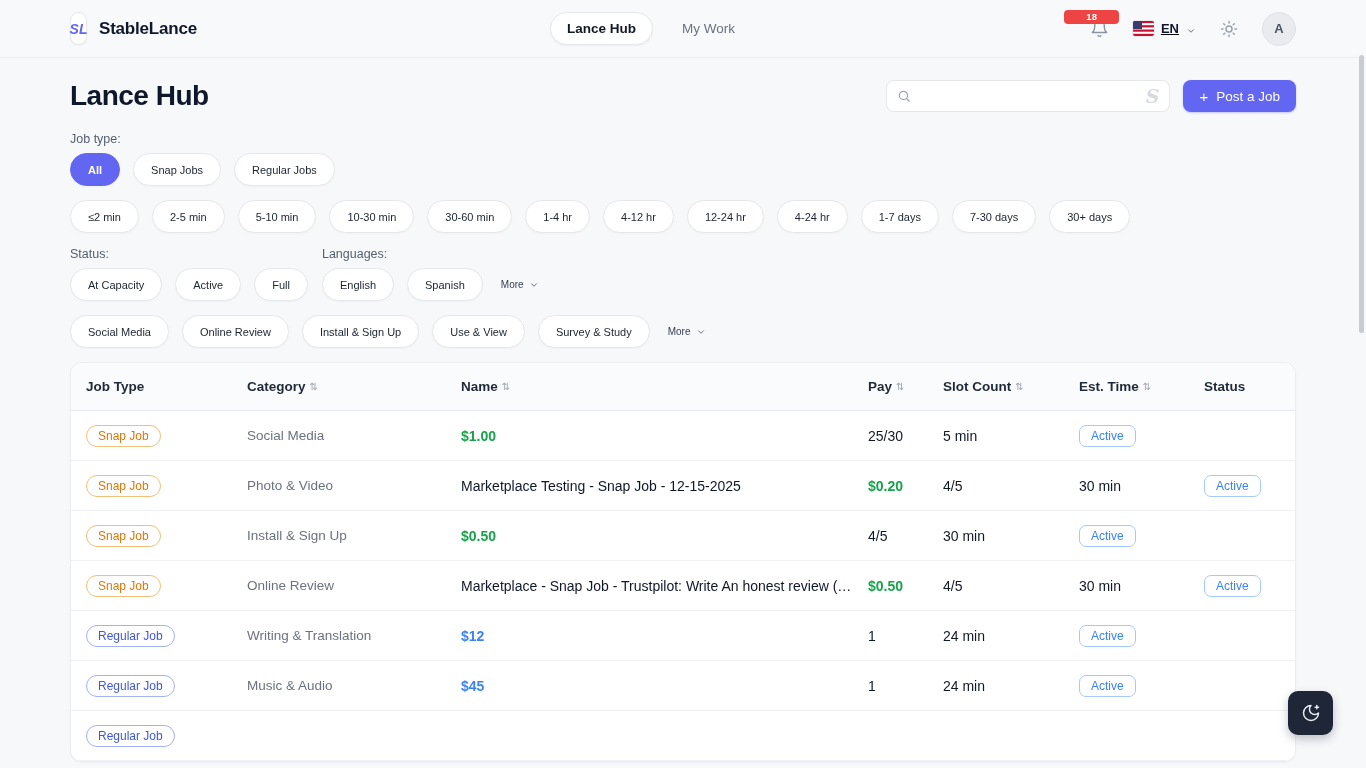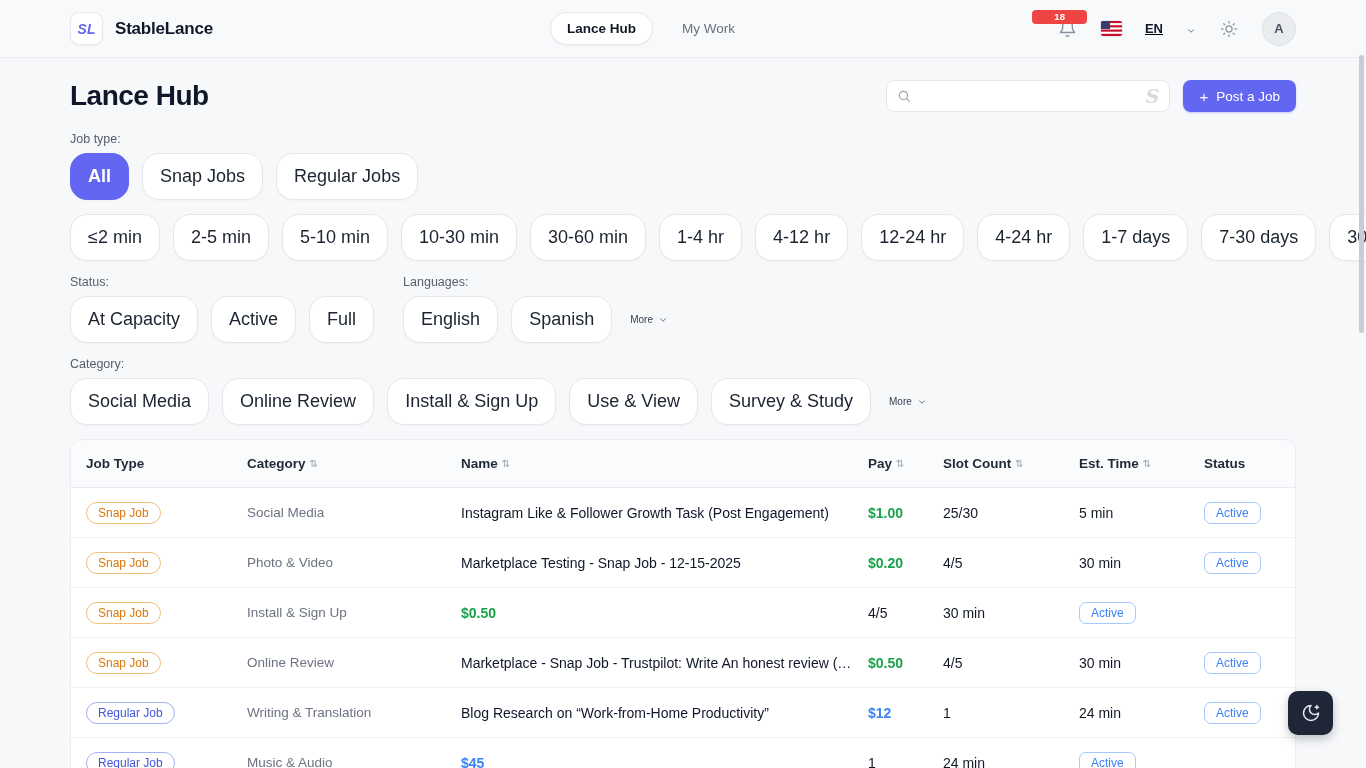--- a/index.html
+++ b/index.html
@@ -12,21 +12,21 @@
   button { font-family:inherit; cursor:pointer; background:none; border:none; }
 
   
   .topnav {
     height:58px; display:flex; align-items:center;
     padding:0 70px; background:#f8f9fb; border-bottom:1px solid #ecedf1;
     position:relative;
   }
   .nav-left { display:flex; align-items:center; gap:12px; }
   .logo {
-    width:33px; height:33px; background:#fff; border:1px solid #e6e8ec; border-radius:9px;
+    width:17px; height:33px; background:#fff; border:1px solid #e6e8ec; border-radius:9px;
     display:flex; align-items:center; justify-content:center;
     box-shadow:0 1px 2px rgba(16,24,40,.05);
   }
   .logo span { font-size:14px; font-weight:800; font-style:italic; color:var(--primary,#6366f1); }
   .brand-name { font-size:17px; font-weight:800; color:#0f172a; letter-spacing:-.2px; }
 
   .nav-tabs {
     position:absolute; left:50%; transform:translateX(calc(-50% - 32px));
     display:flex; align-items:center; gap:12px;
   }
@@ -36,21 +36,21 @@
     box-shadow:0 1px 2px rgba(16,24,40,.05);
   }
 
   .nav-right { margin-left:auto; display:flex; align-items:center; gap:24px; }
   .icon-btn { display:flex; align-items:center; justify-content:center; position:relative; }
   .notif-badge {
     position:absolute; top:-9px; right:-10px;
     background:var(--notification-badge,#ef4444); color:#fff;
     font-size:9.5px; font-weight:700; padding:2px 22px; border-radius:4px; line-height:1;
   }
-  .lang-btn { display:flex; align-items:flex-end; gap:23px;text-decoration:underline; }
+  .lang-btn { display:flex; align-items:flex-end; gap:7px;text-decoration:underline; }
   .flag { width:21px; height:15px; border-radius:2px; overflow:hidden; display:inline-flex; box-shadow:0 0 0 1px rgba(0,0,0,.06); }
   .lang-code { font-size:13px; font-weight:700; color:#111827; }
   .avatar {
     width:34px; height:34px; border-radius:50%; background:#e9ebef; border:1px solid #dfe2e7;
     display:flex; align-items:center; justify-content:center;
   }
   .avatar span { font-size:13px; font-weight:600; color:#4b5563; }
 
   
   main { padding:0 70px; }
@@ -68,27 +68,27 @@
     border-radius:8px; font-size:13.5px; display:flex; align-items:center; gap:8px;
     box-shadow:0 1px 2px rgba(99,102,241,.35);
   }
   .primary-btn .plus { font-size:15px; line-height:1; font-weight:400; }
 
   
   .filter-group { margin-bottom:14px; }
   .filter-label { font-size:12.5px; color:#555f6e; margin-bottom:7px; }
   .pill-row { display:flex; align-items:center; gap:13px; flex-wrap:nowrap; }
   .pill {
-    display:inline-flex; align-items:center; height:47px; padding:0 17px;
+    display:inline-flex; align-items:center; height:33px; padding:0 17px;
     background:#fff; border:1px solid #e6e7eb; border-radius:17px;
-    font-size:18px; color:#1b2430; white-space:nowrap;
+    font-size:11px; color:#1b2430; white-space:nowrap;
     box-shadow:0 1px 2px rgba(16,24,40,.03);
   }
   .pill.active { background:var(--primary,#6366f1); border-color:var(--primary,#6366f1); color:#fff; font-weight:600; }
-  .filter-duo { display:flex; gap:29px; }
+  .filter-duo { display:flex; gap:14px; }
   .more-btn { display:flex; align-items:center; gap:5px; font-size:10px; color:#374151; padding:0 5px; }
 
   
   .table-card {
     margin-top:9px; background:#fff; border:1px solid #ebedf1; border-radius:12px;
     box-shadow:0 1px 2px rgba(16,24,40,.04); overflow:hidden;
   }
   .thead, .tr {
     display:grid;
     grid-template-columns:161px 214px 407px 75px 136px 125px 1fr;
@@ -244,21 +244,20 @@
           <span>More</span>
           <svg width="10" height="10" viewBox="0 0 24 24" fill="none" stroke="#6b7280" stroke-width="2.4" stroke-linecap="round" stroke-linejoin="round">
               <path d="m6 9 6 6 6-6"></path>
             </svg>
         </button>
       </div>
     </div>
   </div>
 
   <div class="filter-group">
-    <div class="filter-label">Category:</div>
     <div class="pill-row">
       <div class="pill-row">
           <button class="pill">Social Media</button>
           <button class="pill">Online Review</button>
           <button class="pill">Install &amp; Sign Up</button>
           <button class="pill">Use &amp; View</button>
           <button class="pill">Survey &amp; Study</button>
         </div>
       <button class="more-btn">
         <span>More</span>
@@ -295,21 +294,20 @@
           <span class="sort">⇅</span>
         </div>
         <div class="th">
           <span>Status</span>
         </div>
       </div>
     <div class="tbody">
         <div class="tr">
           <div class="td"><span class="type-badge badge-snap">Snap Job</span></div>
           <div class="td cat">Social Media</div>
-          <div class="td name">Instagram Like &amp; Follower Growth Task (Post Engagement)</div>
           <div class="td pay pay-green">$1.00</div>
           <div class="td">25/30</div>
           <div class="td">5 min</div>
           <div class="td"><span class="status-badge">Active</span></div>
         </div>
         <div class="tr">
           <div class="td"><span class="type-badge badge-snap">Snap Job</span></div>
           <div class="td cat">Photo &amp; Video</div>
           <div class="td name">Marketplace Testing - Snap Job - 12-15-2025</div>
           <div class="td pay pay-green">$0.20</div>
@@ -330,21 +328,20 @@
           <div class="td cat">Online Review</div>
           <div class="td name">Marketplace - Snap Job - Trustpilot: Write An honest review (4 star)</div>
           <div class="td pay pay-green">$0.50</div>
           <div class="td">4/5</div>
           <div class="td">30 min</div>
           <div class="td"><span class="status-badge">Active</span></div>
         </div>
         <div class="tr">
           <div class="td"><span class="type-badge badge-regular">Regular Job</span></div>
           <div class="td cat">Writing &amp; Translation</div>
-          <div class="td name">Blog Research on “Work-from-Home Productivity”</div>
           <div class="td pay pay-blue">$12</div>
           <div class="td">1</div>
           <div class="td">24 min</div>
           <div class="td"><span class="status-badge">Active</span></div>
         </div>
         <div class="tr">
           <div class="td"><span class="type-badge badge-regular">Regular Job</span></div>
           <div class="td cat">Music &amp; Audio</div>
           <div class="td pay pay-blue">$45</div>
           <div class="td">1</div>

